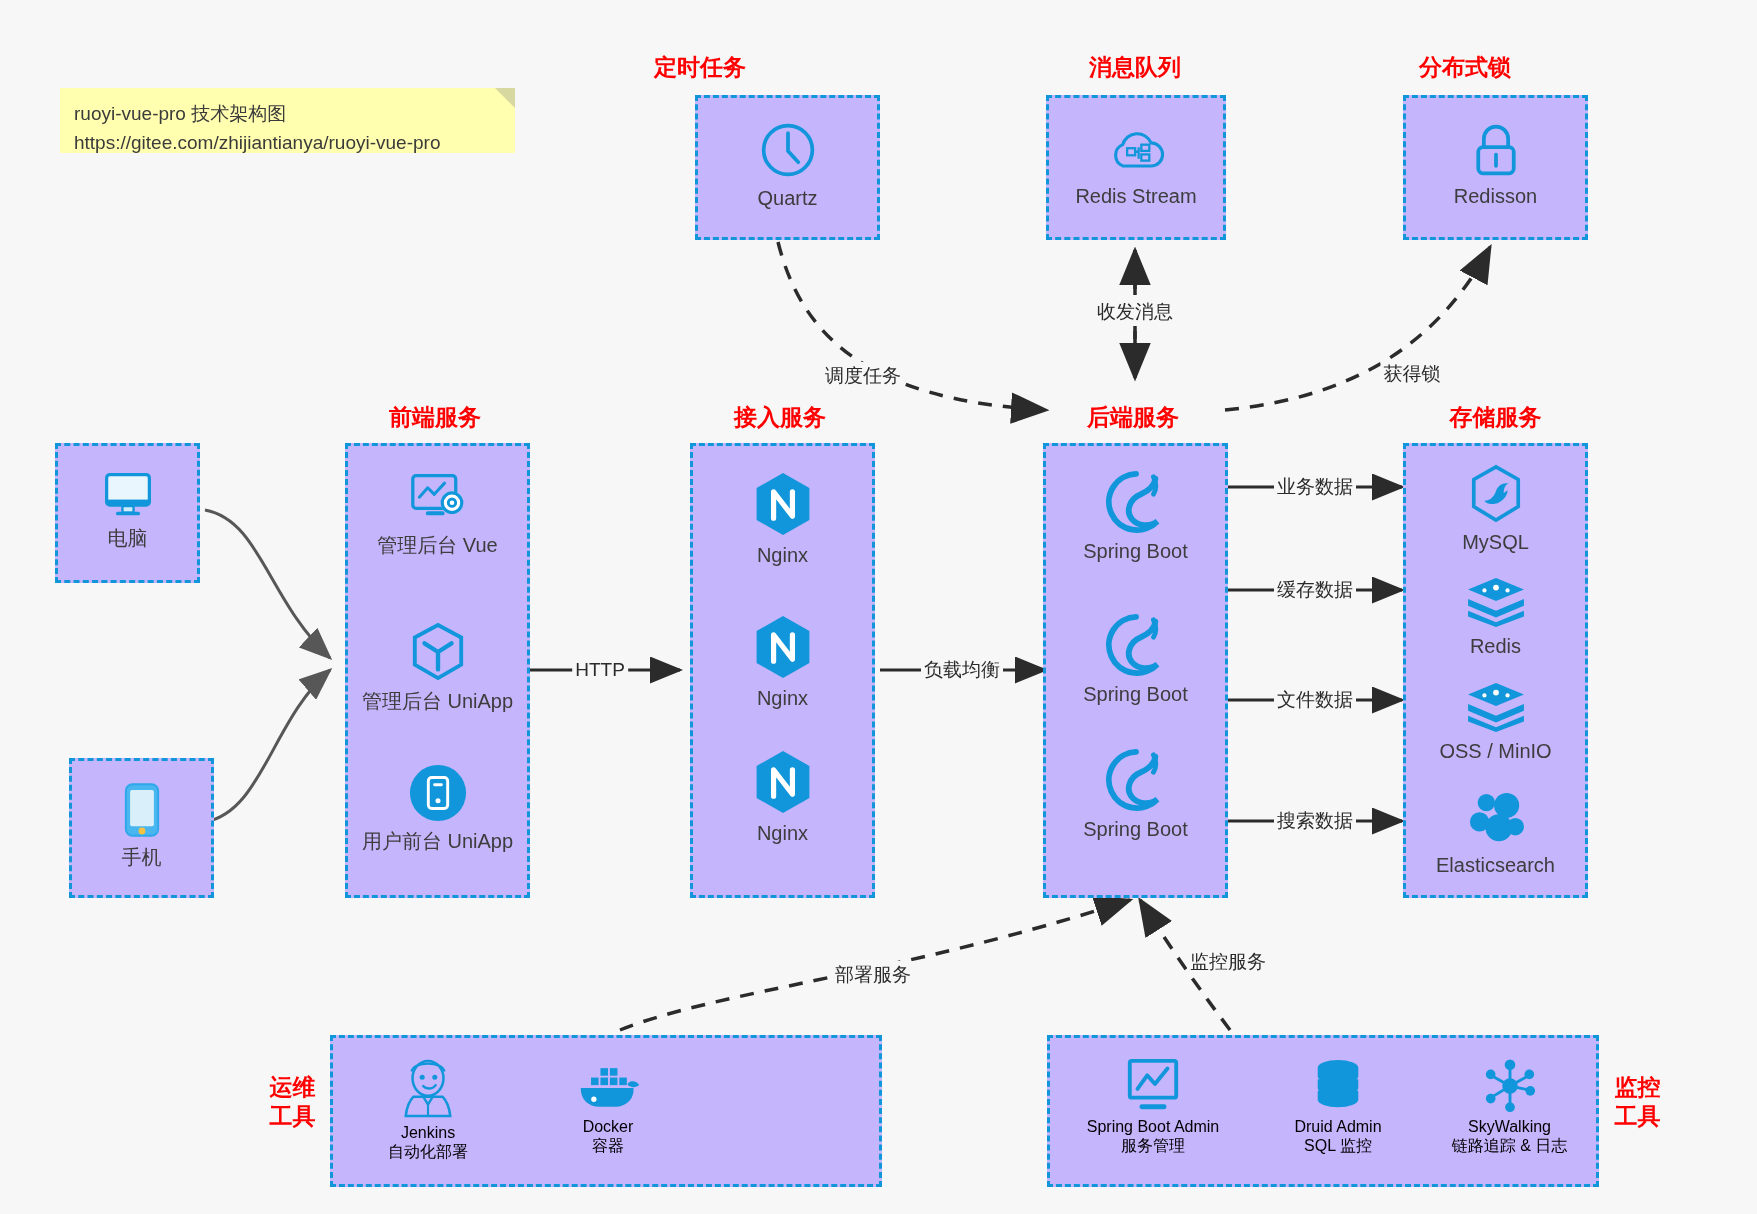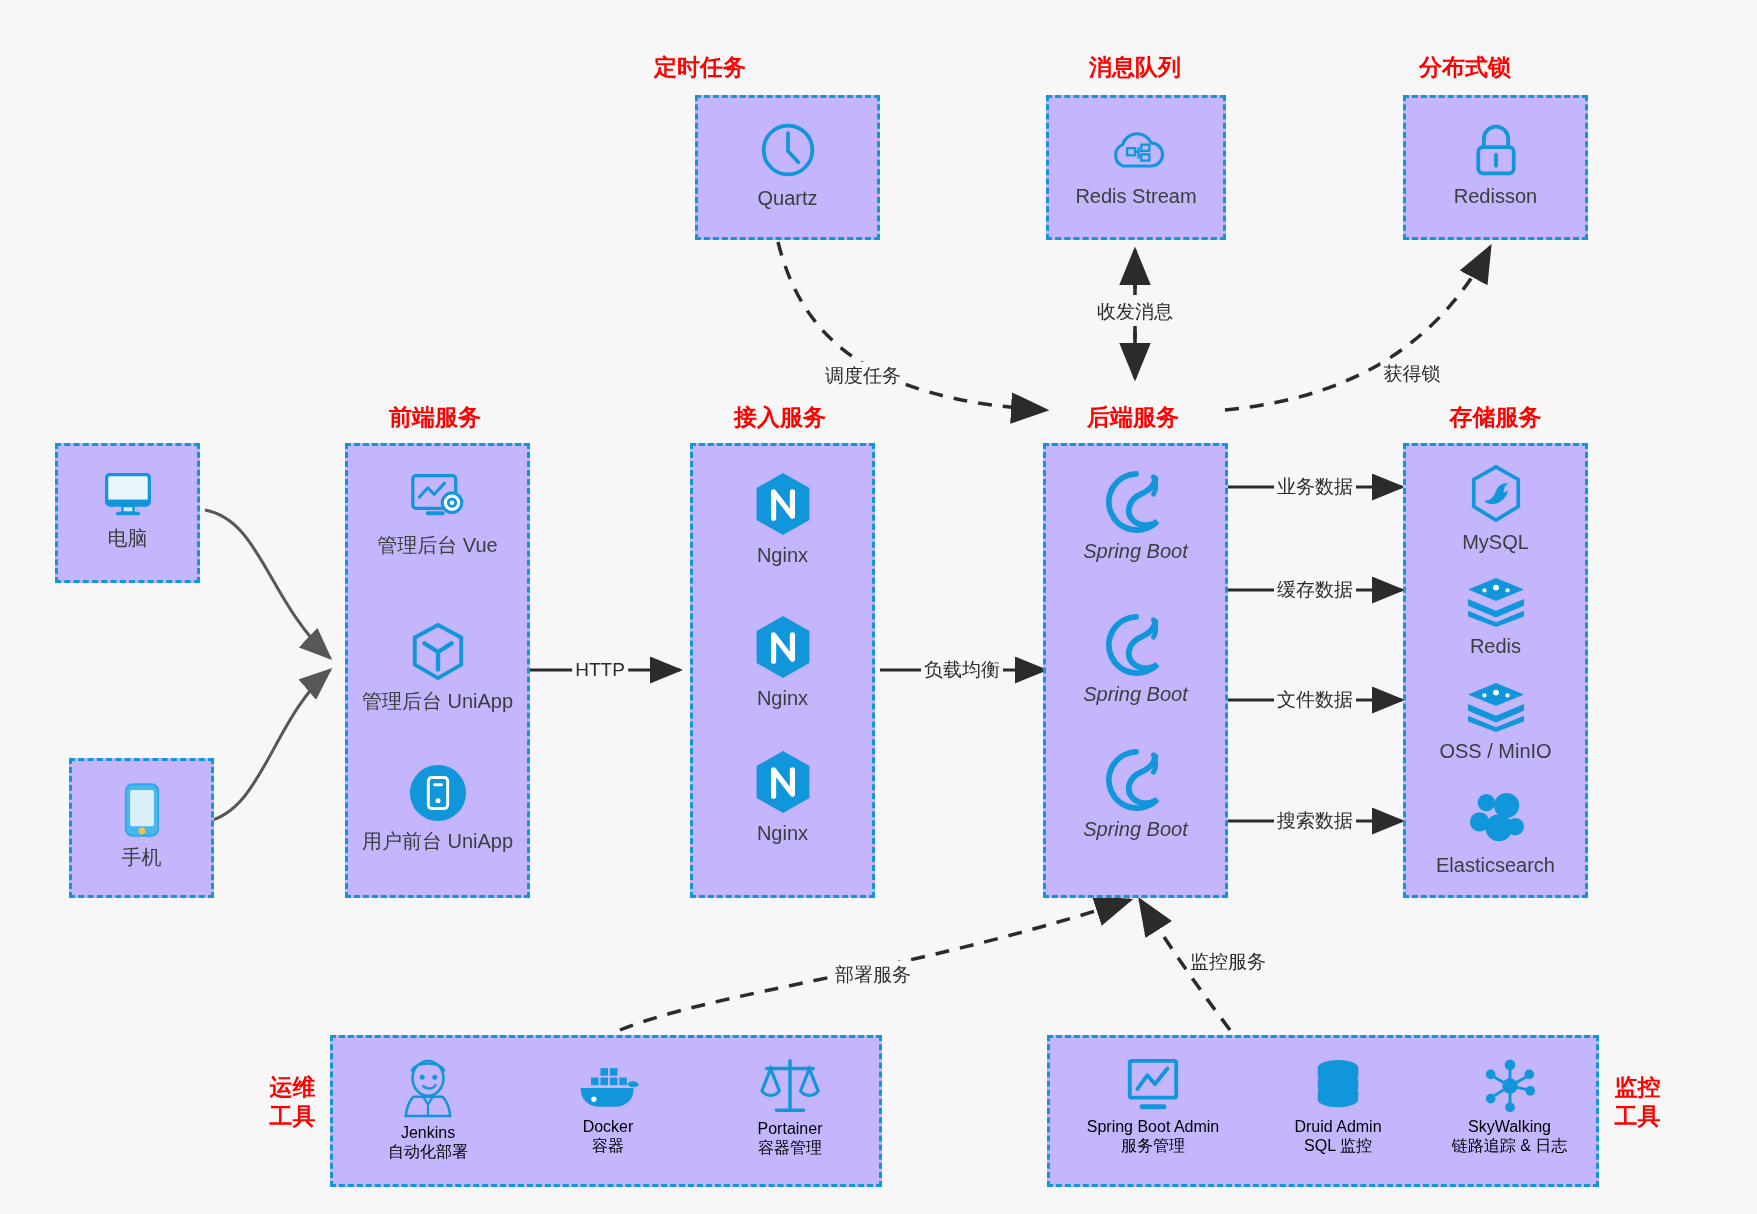--- a/index.html
+++ b/index.html
@@ -119,20 +119,25 @@
     <line x1="1228" y1="487" x2="1402" y2="487" stroke="#2b2b2b" stroke-width="3" marker-end="url(#arrowSolid)"></line>
     <line x1="1228" y1="590" x2="1402" y2="590" stroke="#2b2b2b" stroke-width="3" marker-end="url(#arrowSolid)"></line>
     <line x1="1228" y1="700" x2="1402" y2="700" stroke="#2b2b2b" stroke-width="3" marker-end="url(#arrowSolid)"></line>
     <line x1="1228" y1="821" x2="1402" y2="821" stroke="#2b2b2b" stroke-width="3" marker-end="url(#arrowSolid)"></line>
 
     <path d="M620,1030 C720,990 900,975 1130,900" fill="none" stroke="#2b2b2b" stroke-width="3.5" stroke-dasharray="14,11" marker-end="url(#arrowSolid)"></path>
 
     <path d="M1230,1030 C1200,990 1175,955 1140,900" fill="none" stroke="#2b2b2b" stroke-width="3.5" stroke-dasharray="14,11" marker-end="url(#arrowSolid)"></path>
   </svg>
 
+  <div class="note" style="left:60px; top:88px; width:455px; height:65px;">
+    <div class="fold"></div>
+    <div>ruoyi-vue-pro 技术架构图</div>
+    <div>https://gitee.com/zhijiantianya/ruoyi-vue-pro</div>
+  </div>
 
   <div class="gtitle" style="left:615px; top:45px; width:170px;">定时任务</div>
   <div class="gtitle" style="left:1050px; top:45px; width:170px;">消息队列</div>
   <div class="gtitle" style="left:1370px; top:45px; width:190px;">分布式锁</div>
 
   <div class="gbox" style="left:695px; top:95px; width:185px; height:145px;">
     <div class="node" style="top:22px;">
       <span class="ico">
         <svg width="60" height="60" viewBox="0 0 64 64">
           <circle cx="32" cy="32" r="26" fill="none" stroke="#1296db" stroke-width="4"></circle>
@@ -260,21 +265,21 @@
         <svg width="62" height="66" viewBox="0 0 64 70">
           <path d="M32 2 L60 18 L60 52 L32 68 L4 52 L4 18 Z" fill="#1296db"></path>
           <path d="M22 50 L22 22 L42 48 L42 22" fill="none" stroke="#ffffff" stroke-width="5.5" stroke-linecap="round" stroke-linejoin="round"></path>
         </svg>
       </span>
       <span class="lbl">Nginx</span>
     </div>
   </div>
 
   <div class="gtitle" style="left:1043px; top:395px; width:180px;">后端服务</div>
-  <div class="gbox" style="left:1043px; top:443px; width:185px; height:455px;font-style:italic;">
+  <div class="gbox" style="left:1043px; top:443px; width:185px; height:455px;">
     <div class="node" style="top:25px;">
       <span class="ico">
         <svg width="62" height="62" viewBox="0 0 64 64">
           <path d="M32 3 A29 29 0 1 0 54 52 C46 58 34 57 28 50 C21 42 25 29 37 24 C46 20 51 15 52 8" fill="none" stroke="#1296db" stroke-width="6" stroke-linecap="round"></path>
           <path d="M50 6 C53 12 53 19 50 24" fill="none" stroke="#1296db" stroke-width="5" stroke-linecap="round"></path>
         </svg>
       </span>
       <span class="lbl">Spring Boot</span>
     </div>
     <div class="node" style="top:168px;">
@@ -376,33 +381,20 @@
           <rect x="27" y="8" width="8" height="8" fill="#1296db"></rect>
           <rect x="37" y="8" width="8" height="8" fill="#1296db"></rect>
           <rect x="47" y="18" width="8" height="8" fill="#1296db"></rect>
           <path d="M6 29 L62 29 C63 40 55 49 42 49 L26 49 C14 49 6 41 6 29 Z" fill="#1296db"></path>
           <path d="M56 24 C60 20 66 22 68 26 C65 29 59 29 56 26 Z" fill="#1296db"></path>
           <circle cx="20" cy="41" r="2.8" fill="#ffffff"></circle>
         </svg>
       </span>
       <div class="lbl2">Docker</div>
       <div class="lbl2">容器</div>
-    </div>
-    <div style="position:absolute; left:372px; top:18px; width:170px; text-align:center;">
-      <span class="ico">
-        <svg width="62" height="60" viewBox="0 0 64 62">
-          <path d="M32 5 L32 56" stroke="#1296db" stroke-width="3.6" stroke-linecap="round"></path>
-          <path d="M8 13 L56 13" stroke="#1296db" stroke-width="3.6" stroke-linecap="round"></path>
-          <path d="M18 56 L46 56" stroke="#1296db" stroke-width="3.6" stroke-linecap="round"></path>
-          <path d="M12 13 L3 36 A11 11 0 0 0 21 36 Z" fill="none" stroke="#1296db" stroke-width="3.2"></path>
-          <path d="M52 13 L43 36 A11 11 0 0 0 61 36 Z" fill="none" stroke="#1296db" stroke-width="3.2"></path>
-        </svg>
-      </span>
-      <div class="lbl2">Portainer</div>
-      <div class="lbl2">容器管理</div>
     </div>
   </div>
 
   <div class="gtitle" style="left:1600px; top:1065px; width:75px;">监控
 工具</div>
   <div class="gbox" style="left:1047px; top:1035px; width:552px; height:152px;">
     <div style="position:absolute; left:8px; top:18px; width:190px; text-align:center;">
       <span class="ico">
         <svg width="60" height="58" viewBox="0 0 62 60">
           <rect x="7" y="5" width="48" height="38" rx="2" fill="none" stroke="#1296db" stroke-width="4"></rect>

